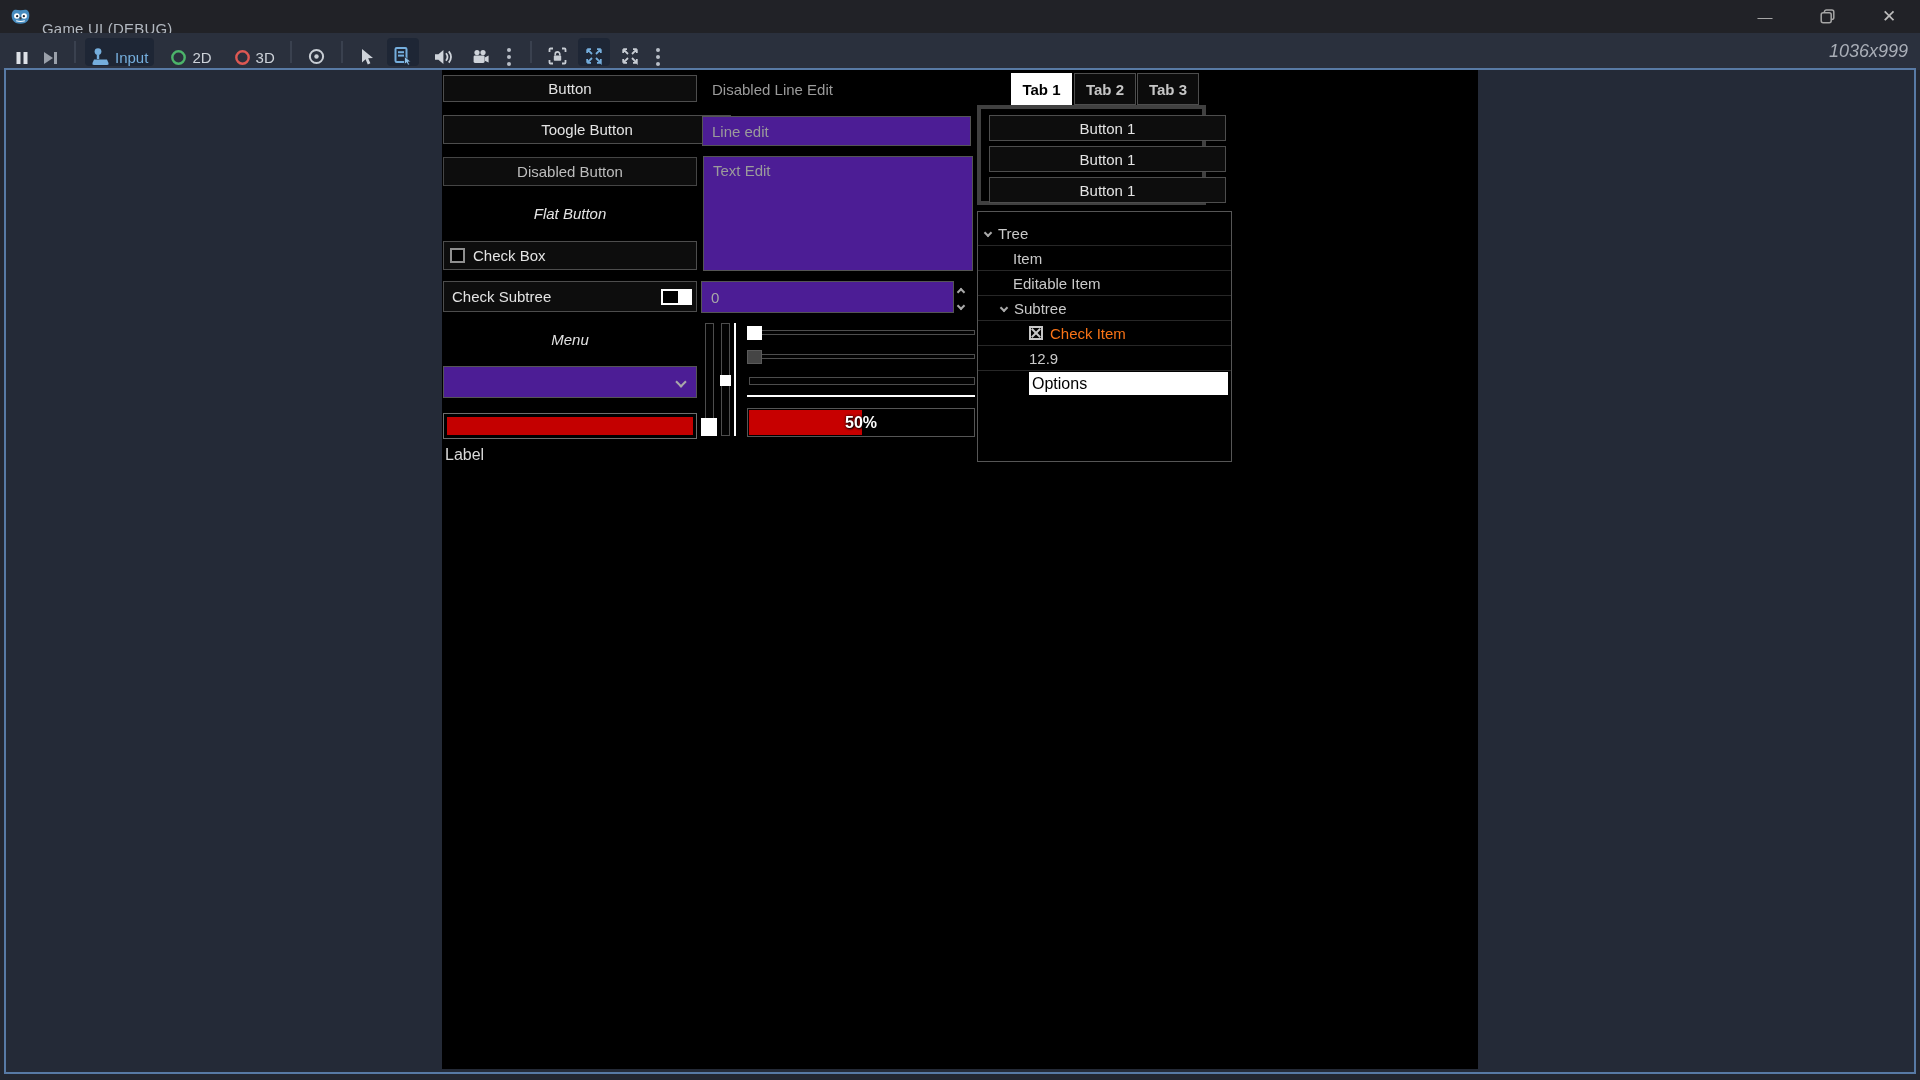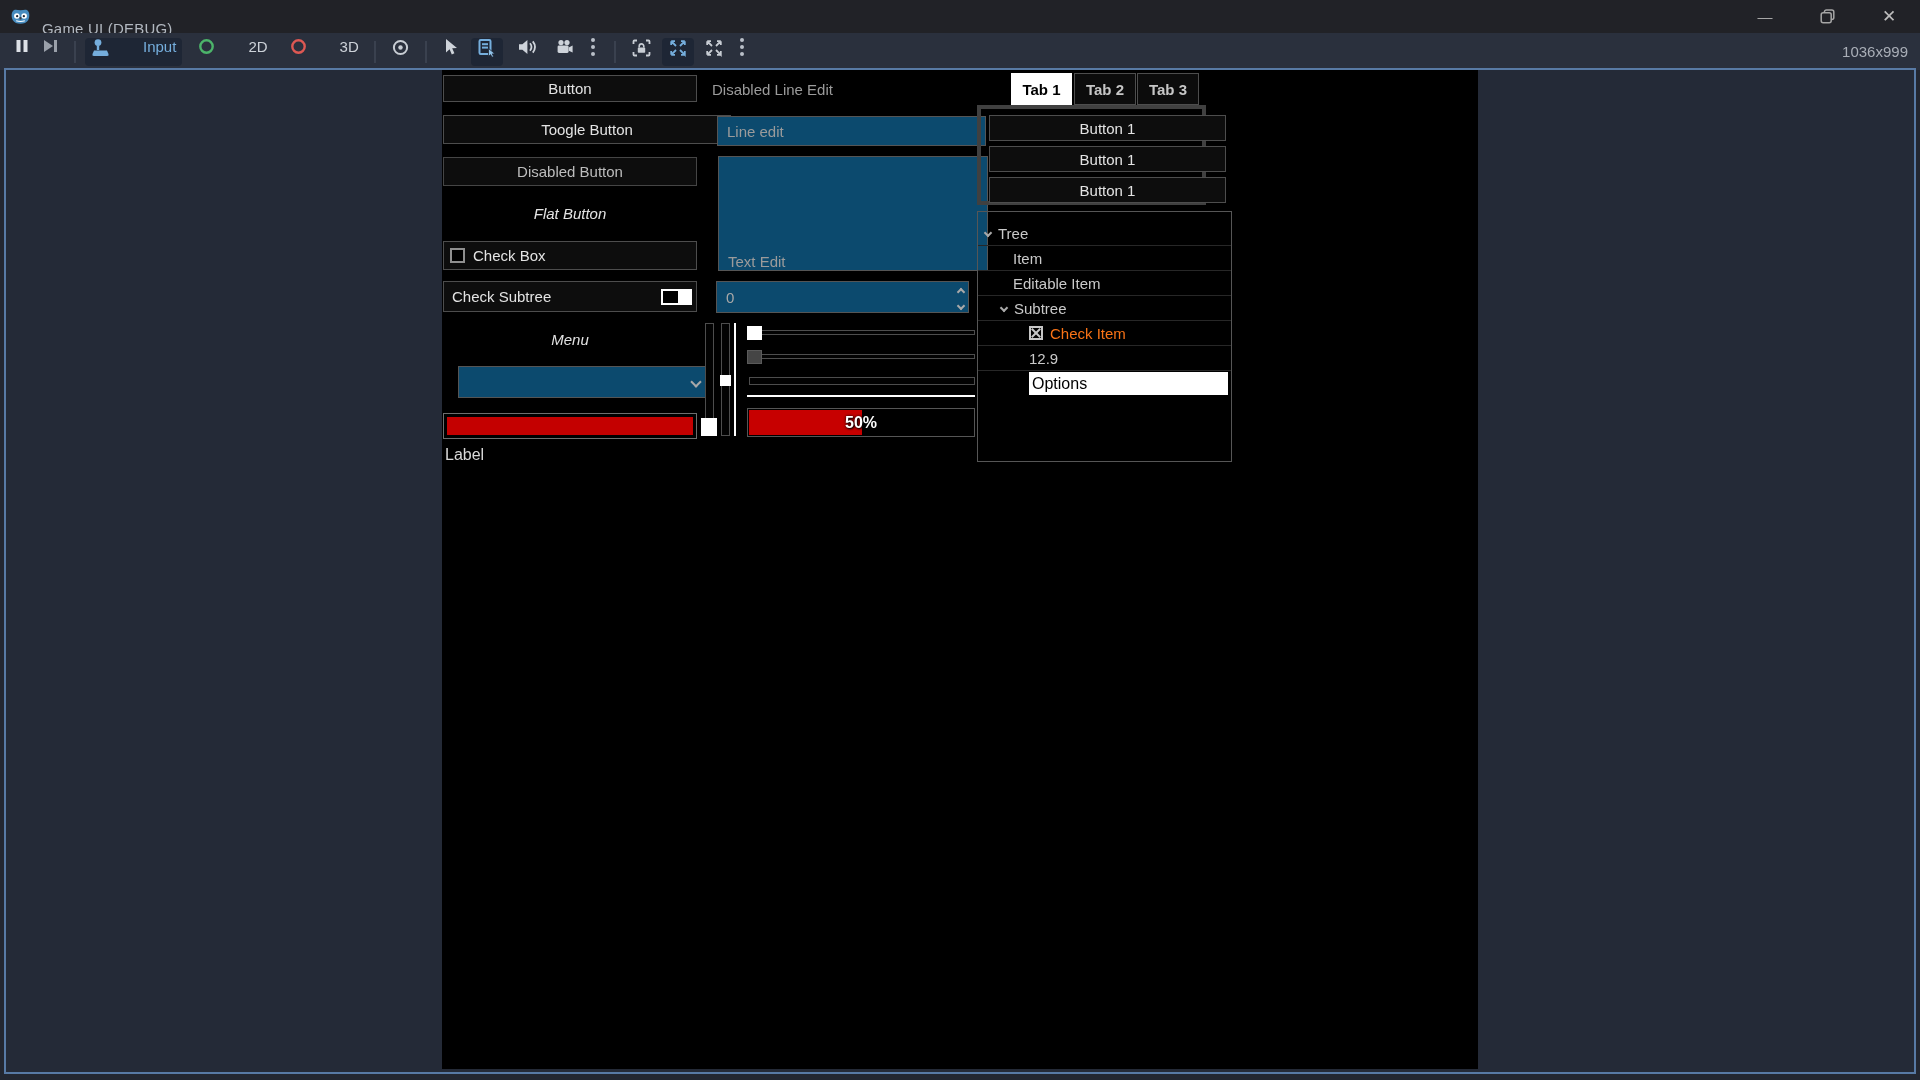--- a/index.html
+++ b/index.html
@@ -11,36 +11,36 @@
   }
   
   .titlebar { position:absolute; left:0; top:0; width:1920px; height:33px; background:#212227; display:flex; align-items:center; }
   .title-text { margin-left:10px; font-size:15px; color:#b2b8c0; letter-spacing:.2px;margin-top:24px; }
   .godot-logo { margin-left:9px; width:23px; height:23px; }
   .winbtns { position:absolute; right:0; top:0; height:33px; display:flex; }
   .winbtn { width:62px; height:33px; display:flex; align-items:center; justify-content:center; color:#a6a6a6; font-size:15px; }
   
   .toolbar { position:absolute; left:0; top:33px; width:1920px; height:37px; background:#2a303d; display:flex; align-items:center; }
   .tb-sep { width:2px; height:22px; background:#3a414f; margin:0 9px; flex:0 0 auto; }
-  .tb-item { height:28px; display:flex; align-items:flex-start; justify-content:center; padding:0 6px; border-radius:4px; color:#c7ccd4; flex:0 0 auto;gap:28px; }
+  .tb-item { height:28px; display:flex; align-items:flex-end; justify-content:center; padding:0 6px; border-radius:4px; color:#c7ccd4; flex:0 0 auto; }
   .tb-item.selected { background:#1e2635; }
   .tb-label { font-size:15px; margin-left:5px; color:#cdd2d9; }
   .tb-label.blue { color:#75aedd; }
-  .resolution { position:absolute; right:12px; top:0; height:37px; display:flex; align-items:center; font-size:15px; color:#a9aeb7; }
+  .resolution { position:absolute; right:12px; top:0; height:37px; display:flex; align-items:center; font-size:18px; color:#a9aeb7;font-style:italic; }
   .kebab { display:flex; flex-direction:column; gap:3px; padding:0 4px; }
   .kebab i { width:4px; height:4px; border-radius:50%; background:#b9bfc8; }
   
   .viewport { position:absolute; left:4px; top:68px; width:1912px; height:1006px; border:2px solid #587aa5; background:#242a37; }
   .game { position:absolute; left:436px; top:0px; width:1036px; height:999px; background:#000; color:#dcdcdc; font-size:15px; }
   .abs { position:absolute; }
   .gbtn { background:#0d0d0d; border:1px solid #4d4d4d; color:#e3e3e3; display:flex; align-items:center; justify-content:center; font-size:15px; }
   .gbtn.flat { background:transparent; border:none;font-style:italic; }
   .gbtn.disabled { color:#bdbdbd; border-color:#454545; }
-  .field { background:#0c4a6e; border:1px solid #555; color:#9b9b9b; display:flex; align-items:center; padding:0 9px; font-size:15px;margin-left:15px; }
-  .field.top { align-items:flex-end; padding-top:5px; }
+  .field { background:#4c1d95; border:1px solid #555; color:#9b9b9b; display:flex; align-items:center; padding:0 9px; font-size:15px; }
+  .field.top { align-items:flex-start; padding-top:5px; }
   .chev { display:inline-block; width:8px; height:8px; border-left:2px solid #a9a9a9; border-bottom:2px solid #a9a9a9; transform:rotate(-45deg); }
   .chev.up { transform:rotate(135deg); }
   .chev.small { width:6px; height:6px; }
   .cbox { width:15px; height:15px; border:2px solid #8f8f8f; background:#000; }
   .toggle { width:31px; height:16px; background:#fff; position:relative; }
   .toggle .knob { position:absolute; left:2px; top:2px; width:15px; height:12px; background:#000; }
   .track-h { border:1px solid #4d4d4d; background:#020202; }
   .handle { background:#fff; }
   .handle.gray { background:#454545; border:1px solid #5a5a5a; }
   .sepline { background:#fdfdfd; }

